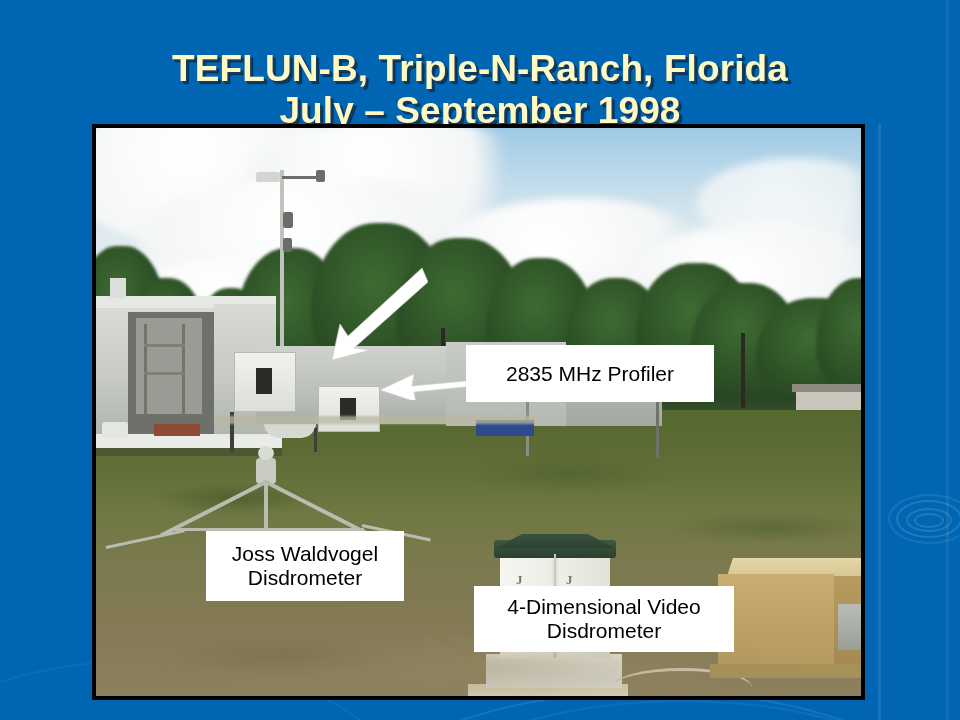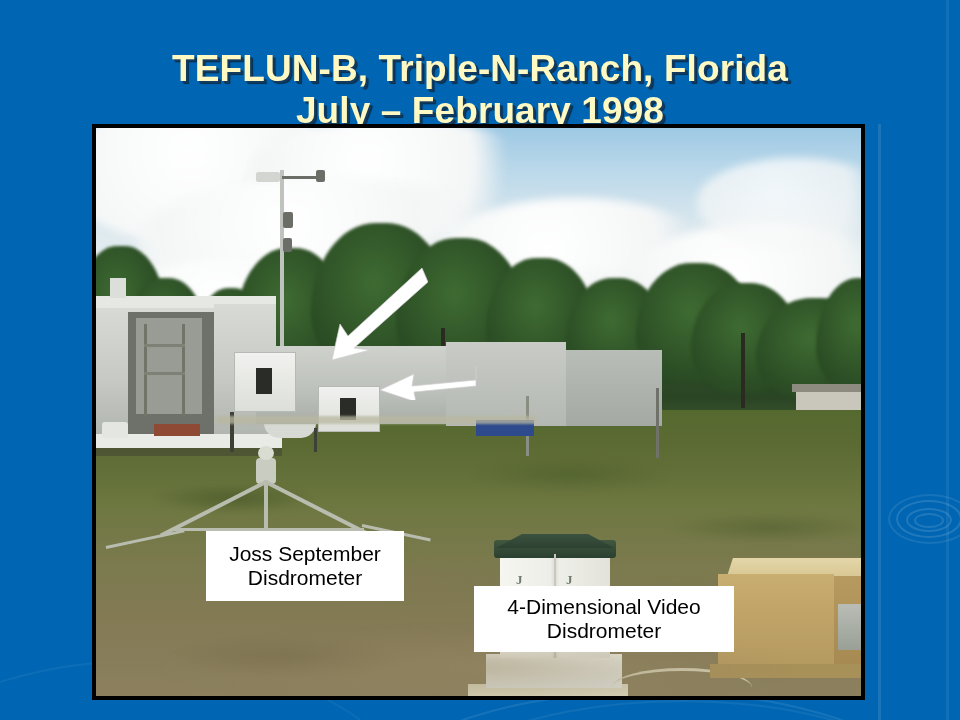--- a/index.html
+++ b/index.html
@@ -141,21 +141,21 @@
   <div class="wm wm-ripple" style="left:896px;top:500px;width:62px;height:34px;"></div>
   <div class="wm wm-ripple" style="left:906px;top:508px;width:42px;height:20px;"></div>
   <div class="wm wm-ripple" style="left:914px;top:513px;width:26px;height:11px;"></div>
   <div class="wm wm-ripple" style="left:888px;top:494px;width:80px;height:46px;opacity:.7;"></div>
   <div class="wm wm-arc" style="left:330px;top:690px;width:640px;height:300px;"></div>
   <div class="wm wm-arc" style="left:380px;top:700px;width:600px;height:280px;opacity:.7;"></div>
   <div class="wm wm-arc" style="left:-120px;top:660px;width:520px;height:260px;opacity:.55;"></div>
 
   <div id="title" style="color: #fef9c3; text-shadow: rgb(18, 58, 94) 2px 2px 0px, rgba(10, 35, 60, 0.85) 3px 3px 1px;">
     <span>TEFLUN-B, Triple-N-Ranch, Florida</span>
-    <span class="l2">July – February 1998</span>
+    <span class="l2">July – September 1998</span>
   </div>
 
   <div id="photo-frame" style="border-color: rgb(0, 0, 0);">
     <div id="photo">
 
       <div class="sky"></div>
       <div class="cloud" style="left:-40px;top:-30px;width:330px;height:150px;"></div>
       <div class="cloud" style="left:150px;top:-10px;width:300px;height:120px;"></div>
       <div class="cloud" style="left:40px;top:50px;width:380px;height:130px;"></div>
       <div class="cloud" style="left:330px;top:70px;width:300px;height:140px;"></div>
@@ -254,23 +254,26 @@
 
       <svg class="arrow" style="left:222px;top:136px;width:110px;height:100px;" viewBox="0 0 110 100">
         <polygon points="104,4 110,18 36,84 52,86 14,96 22,60 30,72" fill="#ffffff" stroke="#cfcfcf" stroke-width="0.7"></polygon>
       </svg>
 
       <svg class="arrow" style="left:280px;top:234px;width:102px;height:38px;" viewBox="0 0 102 38">
         <polygon points="100,4 100,18 36,24 38,12 4,28 40,40 38,30 100,24" fill="#ffffff" stroke="#cfcfcf" stroke-width="0.7"></polygon>
       </svg>
 
 
+      <div class="callout" style="left:370px;top:217px;width:248px;height:57px;">
+        <span>2835 MHz Profiler</span>
+      </div>
 
       <div class="callout" style="left:110px;top:403px;width:198px;height:70px;">
-        <span>Joss September
+        <span>Joss Waldvogel
 Disdrometer</span>
       </div>
 
       <div class="callout" style="left:378px;top:458px;width:260px;height:66px;">
         <span>4-Dimensional Video
 Disdrometer</span>
       </div>
 
     </div>
   </div>

